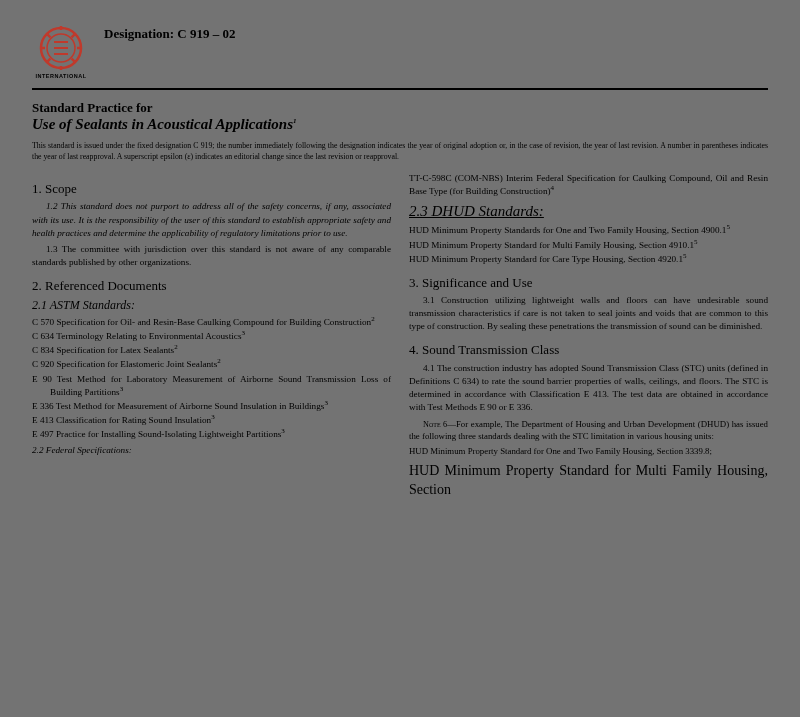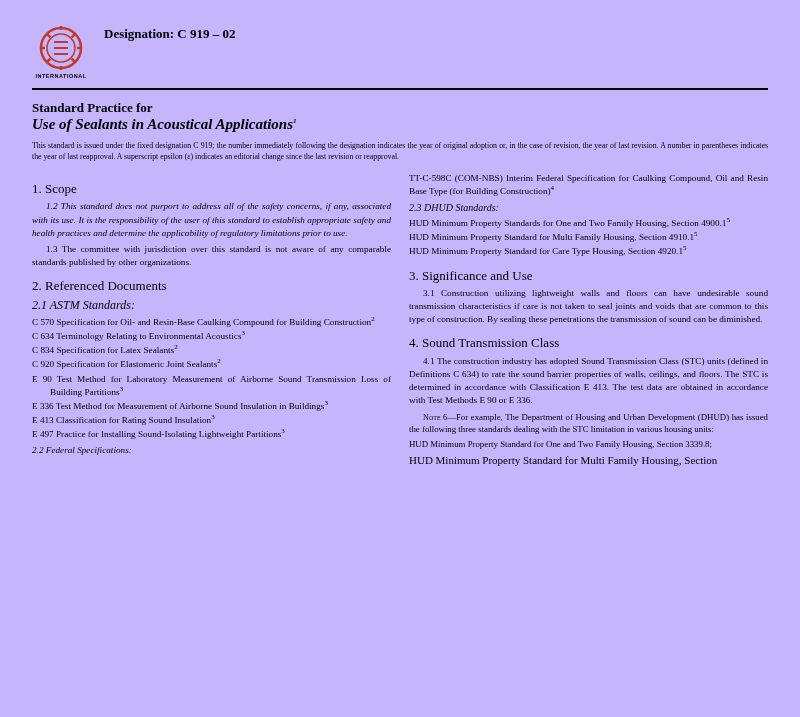--- a/index.html
+++ b/index.html
@@ -8,21 +8,21 @@
       font-family: "Times New Roman", Times, serif;
       font-size: 9.5px;
       color: #000;
       width: 800px;
       min-height: 717px;
       overflow: hidden;
     }
     .page {
       width: 800px;
       min-height: 717px;
-      background: #c4b5fd;
+      background: #737373;
       padding: 22px 32px 18px 32px;
     }
     
     .header {
       display: flex;
       align-items: flex-start;
       margin-bottom: 10px;
       border-bottom: 2px solid #000;
       padding-bottom: 8px;
     }
@@ -201,39 +201,39 @@
 
     </div>
 
     <div class="col-right">
 
       <div>
         <p class="ref-item" style="padding-left:0; text-indent:0;">TT-C-598C (COM-NBS) Interim Federal Specification for Caulking Compound, Oil and Resin Base Type (for Building Construction)<sup class="superscript">4</sup></p>
       </div>
 
       <div>
-        <p style="font-style:italic; font-size:10px; margin-top:3px; margin-bottom:2px;">2.3  DHUD Standards:</p>
+        <p style="font-style:italic; font-size:15px; margin-top:3px; margin-bottom:2px;text-decoration:underline;">2.3  DHUD Standards:</p>
         <p class="ref-item" style="padding-left:0;text-indent:0;">HUD Minimum Property Standards for One and Two Family Housing, Section 4900.1<sup class="superscript">5</sup></p>
         <p class="ref-item" style="padding-left:0;text-indent:0;margin-top:1px;">HUD Minimum Property Standard for Multi Family Housing, Section 4910.1<sup class="superscript">5</sup></p>
         <p class="ref-item" style="padding-left:0;text-indent:0;margin-top:1px;">HUD Minimum Property Standard for Care Type Housing, Section 4920.1<sup class="superscript">5</sup></p>
       </div>
 
       <div>
         <p class="section-header">3.  Significance and Use</p>
         <p class="para-indent">3.1  Construction utilizing lightweight walls and floors can have undesirable sound transmission characteristics if care is not taken to seal joints and voids that are common to this type of construction. By sealing these penetrations the transmission of sound can be diminished.</p>
       </div>
 
       <div>
         <p class="section-header">4.  Sound Transmission Class</p>
         <p class="para-indent">4.1  The construction industry has adopted Sound Transmission Class (STC) units (defined in Definitions C 634) to rate the sound barrier properties of walls, ceilings, and floors. The STC is determined in accordance with Classification E 413. The test data are obtained in accordance with Test Methods E 90 or E 336.</p>
 
         <div class="note-block">
           <p style="font-size:8.8px; line-height:1.38; text-align:justify; text-indent:14px;">
             <span class="note-label">Note 6</span>—For example, The Department of Housing and Urban Development (DHUD) has issued the following three standards dealing with the STC limitation in various housing units:
           </p>
           <p style="font-size:8.8px; line-height:1.38; margin-top:2px;">HUD Minimum Property Standard for One and Two Family Housing, Section 3339.8;</p>
-          <p style="font-size:11px; line-height:1.38;">HUD Minimum Property Standard for Multi Family Housing, Section</p>
+          <p style="font-size:14px; line-height:1.38;">HUD Minimum Property Standard for Multi Family Housing, Section</p>
         </div>
       </div>
 
     </div>
   </div>
 </div>
 
 </body></html>

